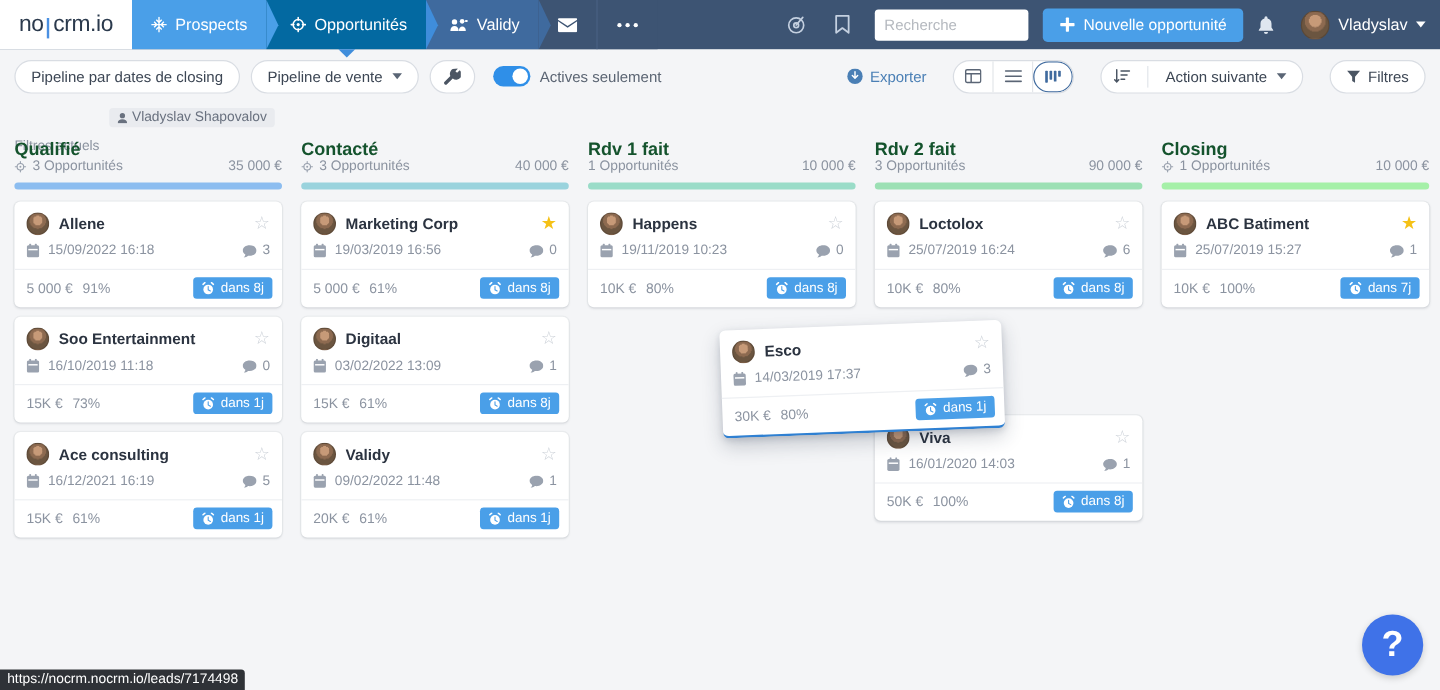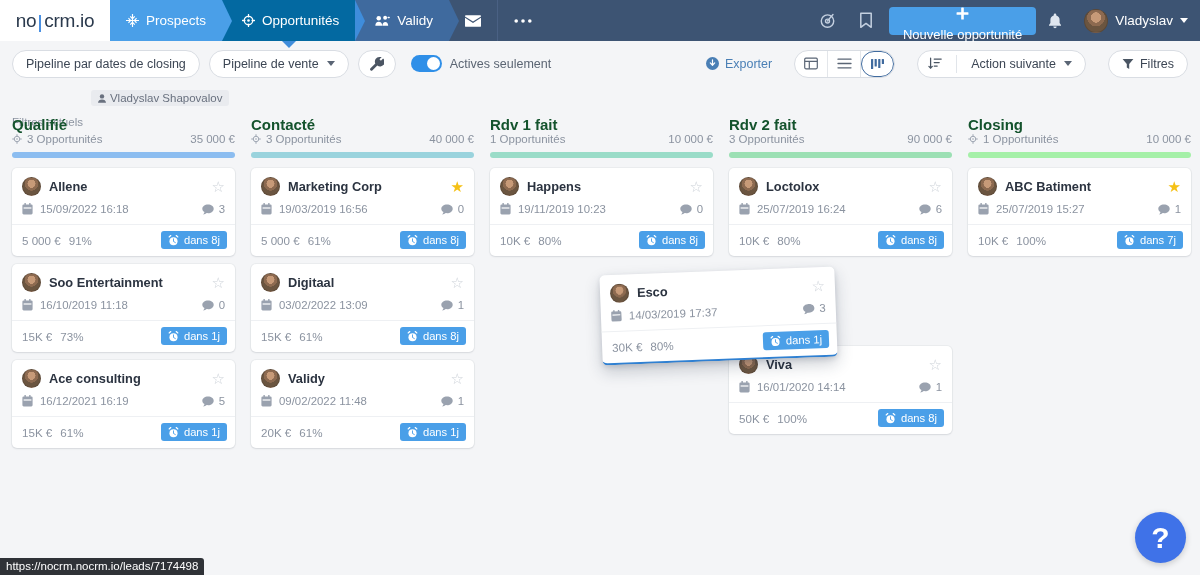--- a/index.html
+++ b/index.html
@@ -58,21 +58,20 @@
   .searchbox input {
     border: none; outline: none; flex: 1; font-size: 12.5px; color: #333;
     font-family: "Liberation Sans", sans-serif; background: transparent;
   }
   .searchbox input::placeholder { color: #b5b9bf; }
   .newopp {
     background: #4a9fe8; color: #fff; border: none; border-radius: 4px;
     height: 28px; padding: 0 14px; font-size: 13px; display:flex; align-items:center;
     gap: 7px; cursor: pointer; font-family:"Liberation Sans", sans-serif;
     margin-left: 4px;
-    flex-direction: column;
   }
   .avatar-sm {
     width: 24px; height: 24px; border-radius: 50%; margin: 0 7px 0 10px;
     background: radial-gradient(circle at 50% 34%, #c79a78 0 28%, #8d6a50 29% 48%, #6b5540 49% 100%);
     border: 1px solid rgba(0,0,0,.15); overflow:hidden; flex:none;
   }
   .username { color: #fff; font-size: 13.5px; display:flex; align-items:center; gap:5px; cursor:pointer;}
 
   
   .toolbar {
@@ -233,20 +232,29 @@
           </svg>
       </span>
     </div>
     <div class="nav-icon-btn">
       <span>
         <svg width="14" height="17" viewBox="0 0 14 17" fill="none" stroke="#c4d0e0" stroke-width="1.5">
             <path d="M1.8 1.3h10.4v14L7 11.4l-5.2 3.9z" stroke-linejoin="round"></path>
           </svg>
       </span>
     </div>
+    <div class="searchbox">
+      <input value="" placeholder="Recherche" style="">
+      <span>
+        <svg width="13" height="13" viewBox="0 0 14 14" fill="none" stroke="#7a8290" stroke-width="1.6">
+            <circle cx="5.8" cy="5.8" r="4.3"></circle>
+            <path d="M9.1 9.1l3.6 3.6" stroke-linecap="round"></path>
+          </svg>
+      </span>
+    </div>
     <button class="newopp">
       <span>
         <svg width="13" height="13" viewBox="0 0 14 14" fill="#fff">
             <rect x="5.6" y="0.6" width="2.8" height="12.8" rx="0.6"></rect>
             <rect x="0.6" y="5.6" width="12.8" height="2.8" rx="0.6"></rect>
           </svg>
       </span>
       <span>Nouvelle opportunité</span>
     </button>
     <div class="nav-icon-btn">
@@ -751,21 +759,21 @@
         </div>
         <div class="card-row2">
           <span>
               <svg width="11" height="12" viewBox="0 0 11 12" fill="#9aa2af">
                 <rect x="0.4" y="1.4" width="10.2" height="10" rx="1.3"></rect>
                 <rect x="2.4" y="0" width="1.5" height="2.8" rx="0.6"></rect>
                 <rect x="7.1" y="0" width="1.5" height="2.8" rx="0.6"></rect>
                 <rect x="1.6" y="4.4" width="7.8" height="1.2" fill="#fff"></rect>
               </svg>
             </span>
-          <span class="card-date">16/01/2020 14:14</span>
+          <span class="card-date">16/01/2020 14:03</span>
           <span class="card-cmt">
             <span>
                 <svg width="12" height="11" viewBox="0 0 12 11" fill="#9aa2af">
                   <path d="M6 0.4C2.8.4.3 2.3.3 4.7c0 1.4.9 2.6 2.2 3.4-.1.8-.6 1.7-1.4 2.4 1.4-.1 2.7-.6 3.6-1.4.4.1.9.1 1.3.1 3.2 0 5.7-1.9 5.7-4.5S9.2.4 6 .4z"></path>
                 </svg>
               </span>
             <span>1</span>
           </span>
         </div>
         <div class="card-row3">

